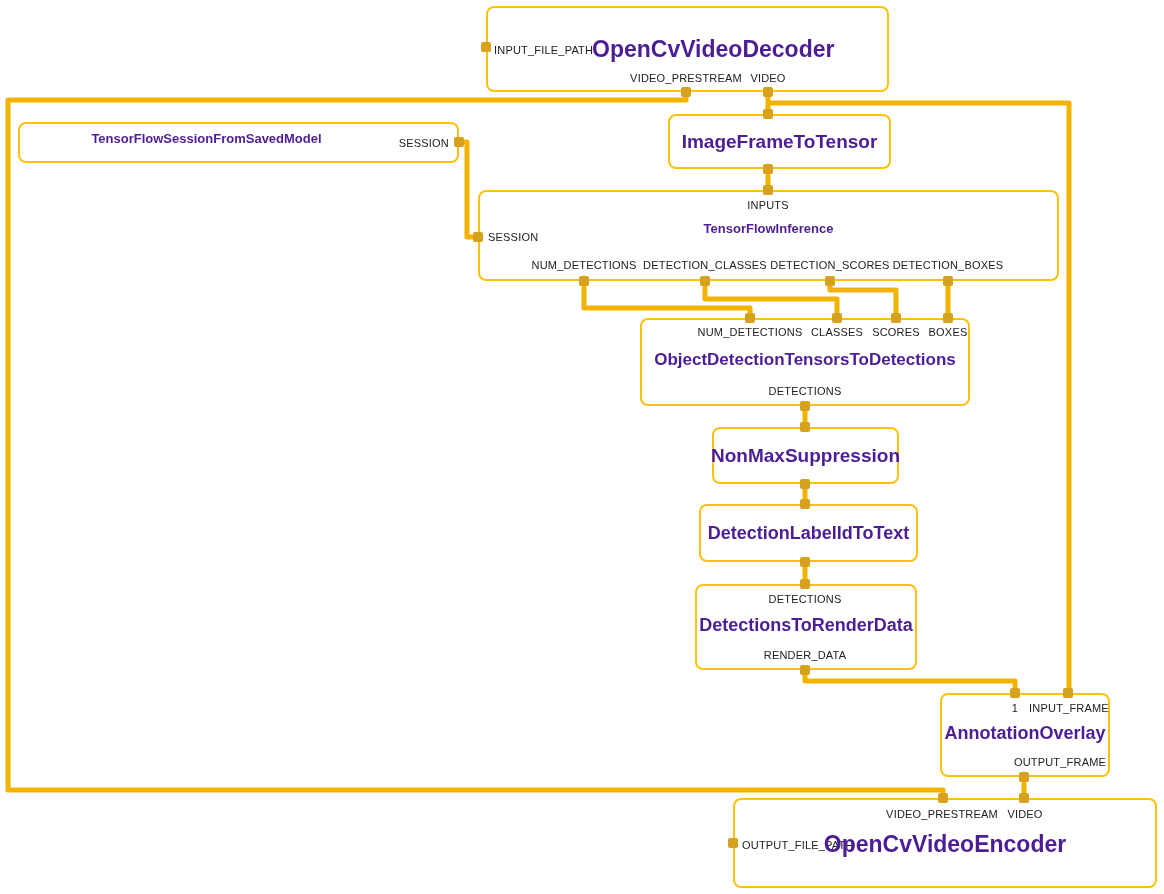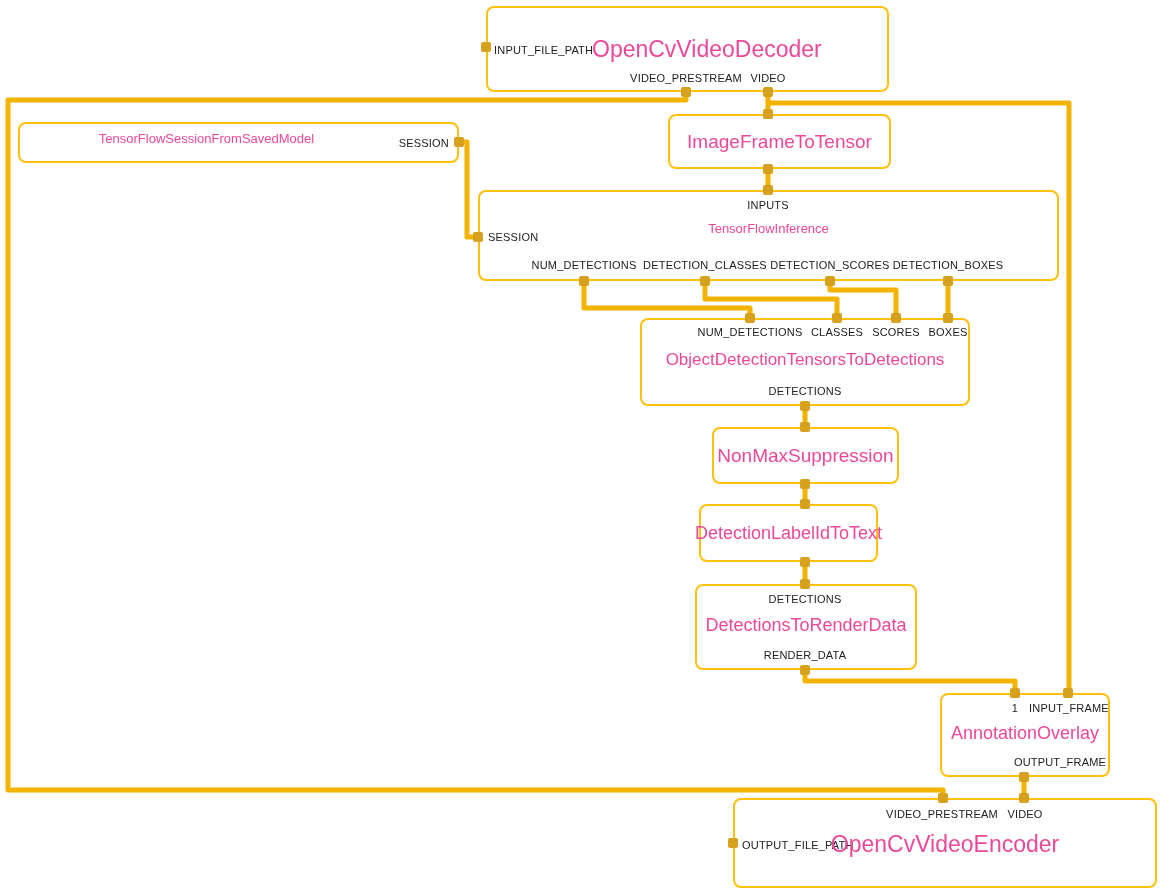--- a/index.html
+++ b/index.html
@@ -14,22 +14,22 @@
   .node{
     position:absolute;
     background:#ffffff;
     border:2px solid #FFC10D;
     border-radius:8px;
     box-sizing:border-box;
     z-index:2;
   }
   .flexcenter{display:flex;align-items:center;justify-content:center;}
   .title{
-    font-weight:normal;
-    color:#ec4899;
+    font-weight:bold;
+    color:#4c1d95;
     white-space:nowrap;
   }
   .title.abs{position:absolute;}
   .title.center{position:absolute;left:0;right:0;text-align:center;}
   .lbl{
     position:absolute;
     font-size:11px;
     font-weight:normal;
     letter-spacing:.2px;
     color:#202124;
@@ -106,21 +106,21 @@
     <span class="lbl cx" style="left:254px;top:6px;">SCORES</span>
     <span class="lbl cx" style="left:306px;top:6px;">BOXES</span>
     <span class="title center t-17" style="top:30px;">ObjectDetectionTensorsToDetections</span>
     <span class="lbl cx" style="left:163px;bottom:7px;">DETECTIONS</span>
   </div>
 
   <div class="node flexcenter" style="left:712px;top:427px;width:187px;height:57px;">
     <span class="title t-19">NonMaxSuppression</span>
   </div>
 
-  <div class="node flexcenter" style="left:699px;top:504px;width:179px;height:58px;">
+  <div class="node flexcenter" style="left:699px;top:504px;width:219px;height:58px;">
     <span class="title t-18">DetectionLabelIdToText</span>
   </div>
 
   <div class="node" style="left:695px;top:584px;width:222px;height:86px;">
     <span class="lbl cx" style="left:108px;top:7px;">DETECTIONS</span>
     <span class="title center t-18" style="top:29px;">DetectionsToRenderData</span>
     <span class="lbl cx" style="left:108px;bottom:7px;">RENDER_DATA</span>
   </div>
 
   <div class="node" style="left:940px;top:693px;width:170px;height:84px;">

